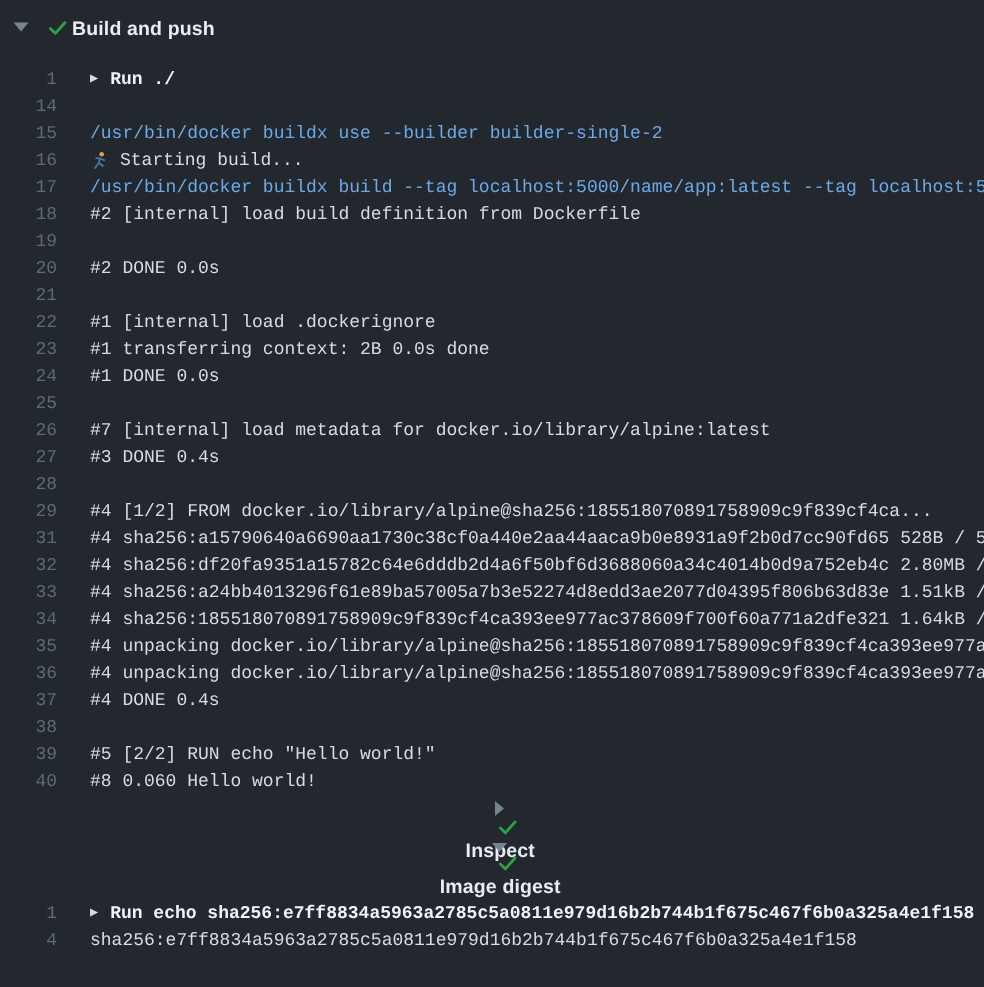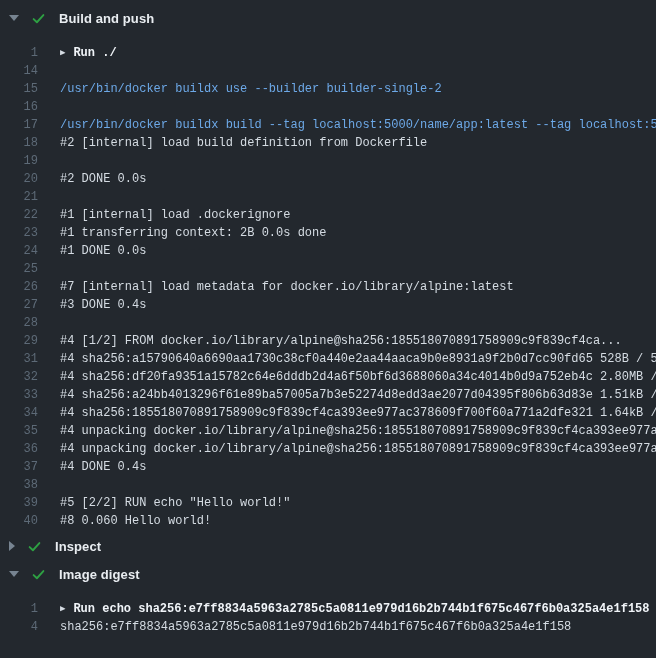--- a/index.html
+++ b/index.html
@@ -6,33 +6,33 @@
   body{
     width:656px;height:658px;overflow:hidden;
     background:#23282e;
     font-family:"Liberation Mono","DejaVu Sans Mono",monospace;
   }
   .log-viewer{width:656px;height:658px;overflow:hidden;}
   .step-header{
     display:flex;align-items:center;height:24px;margin-top:6px;
     padding-left:9px;cursor:pointer;user-select:none;
   }
-  .step:not(:first-child) .step-header{margin-top:4px;}
+  .step:not(:first-child) .step-header{margin-top:4px;flex-direction:column;}
   .caret{
     width:0;height:0;flex:none;
     border-left:5px solid transparent;border-right:5px solid transparent;
     border-top:6px solid #778491;
   }
   .caret.collapsed{
     border-top:5px solid transparent;border-bottom:5px solid transparent;
     border-left:6px solid #778491;border-right:0;
   }
   .check{flex:none;margin-left:12px;width:15px;height:15px;display:inline-flex;}
   .step-title{
-    margin-left:13px;
+    margin-left:2px;
     font-family:"Liberation Sans","DejaVu Sans",sans-serif;
     font-size:13px;font-weight:700;color:#e9edf1;
     letter-spacing:0.1px;
   }
   .step-lines{padding-top:14px;}
   .row{
     display:flex;height:18px;line-height:18px;
     font-size:12px;white-space:pre;overflow:hidden;
   }
   .ln{width:38px;flex:none;text-align:right;color:#5d6a77;}
@@ -57,21 +57,24 @@
         <svg width="15" height="15" viewBox="0 0 16 16">
             <path d="M2.8 8.6 L6.3 12 L13.2 4.3" stroke="#2ea043" stroke-width="2" fill="none" stroke-linecap="round" stroke-linejoin="round"></path>
           </svg>
       </span>
       <span class="step-title">Build and push</span>
     </div>
     <div class="step-lines">
         <div class="row"><span class="ln">1</span><span class="content group"><span class="marker">▶</span>Run ./</span></div>
         <div class="row"><span class="ln">14</span></div>
         <div class="row"><span class="ln">15</span><span class="content command">/usr/bin/docker buildx use --builder builder-single-2</span></div>
-        <div class="row"><span class="ln">16</span></div>
+        <div class="row"><span class="ln">16</span><span class="content info"><span class="li"><svg width="13" height="12" viewBox="0 0 13 12">
+                <circle cx="7.8" cy="1.9" r="1.5" fill="#e8a33d"></circle>
+                <path d="M3.4 11 L5.8 7.7 M5.8 7.7 L6.7 4.8 L9.4 5.8 M6.7 4.8 L4.2 4.4 M6.4 8 L8.6 9.6" stroke="#3e78b3" stroke-width="1.3" fill="none" stroke-linecap="round"></path>
+              </svg></span>Starting build...</span></div>
         <div class="row"><span class="ln">17</span><span class="content command">/usr/bin/docker buildx build --tag localhost:5000/name/app:latest --tag localhost:50</span></div>
         <div class="row"><span class="ln">18</span><span class="content output">#2 [internal] load build definition from Dockerfile</span></div>
         <div class="row"><span class="ln">19</span></div>
         <div class="row"><span class="ln">20</span><span class="content output">#2 DONE 0.0s</span></div>
         <div class="row"><span class="ln">21</span><span class="content output"></span></div>
         <div class="row"><span class="ln">22</span><span class="content output">#1 [internal] load .dockerignore</span></div>
         <div class="row"><span class="ln">23</span><span class="content output">#1 transferring context: 2B 0.0s done</span></div>
         <div class="row"><span class="ln">24</span><span class="content output">#1 DONE 0.0s</span></div>
         <div class="row"><span class="ln">25</span><span class="content output"></span></div>
         <div class="row"><span class="ln">26</span><span class="content output">#7 [internal] load metadata for docker.io/library/alpine:latest</span></div>

